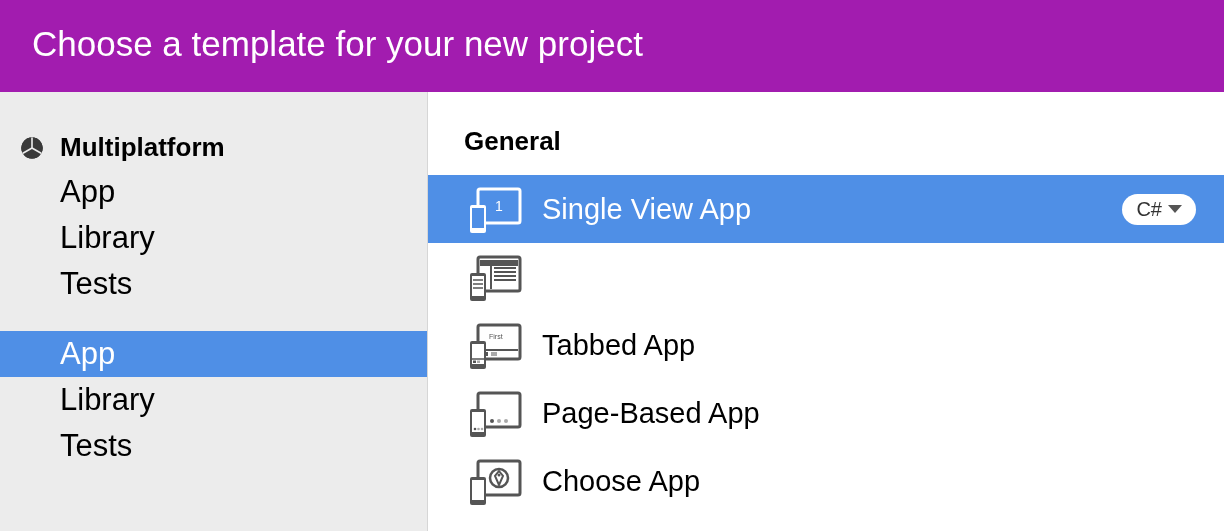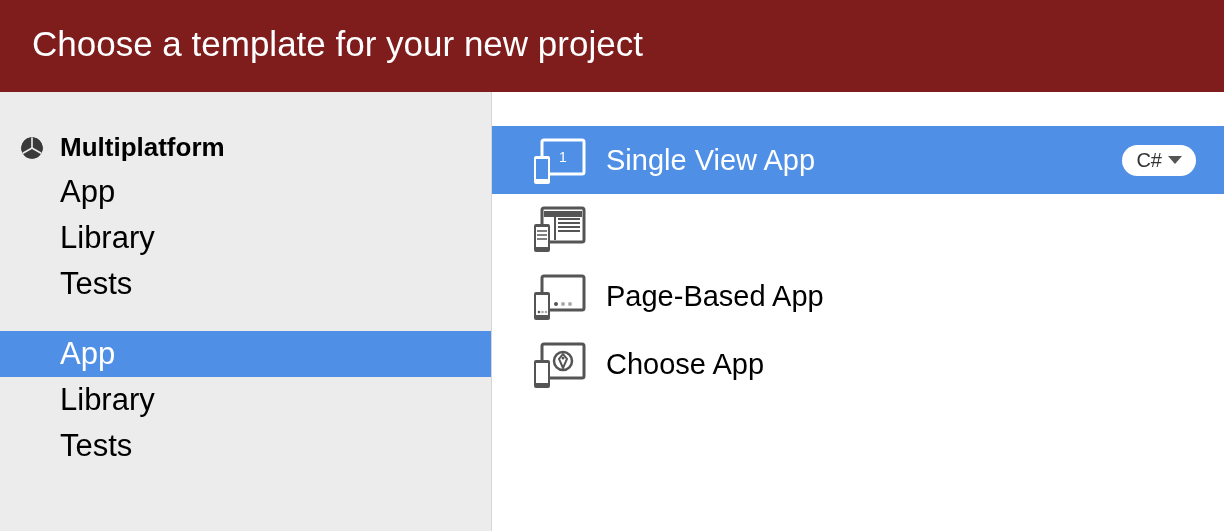--- a/index.html
+++ b/index.html
@@ -4,32 +4,32 @@
   <style>
     * { box-sizing: border-box; margin: 0; padding: 0; }
     body {
       font-family: -apple-system, BlinkMacSystemFont, "Helvetica Neue", Arial, sans-serif;
       background: #fff;
       width: 1224px;
       height: 531px;
       overflow: hidden;
     }
     .header {
-      background: #7f1d1d;
+      background: #a21caf;
       color: #fff;
       padding: 24px 32px 28px;
       font-size: 35px;
       font-weight: 400;
     }
     .body {
       display: flex;
       height: calc(100% - 92px);
     }
     .sidebar {
-      width: 492px;
+      width: 428px;
       background: #ececec;
       border-right: 1px solid #d6d6d6;
       padding-top: 34px;
     }
     .category-header {
       display: flex;
       align-items: center;
       padding: 6px 0 6px 18px;
       font-size: 26px;
       font-weight: 700;
@@ -144,20 +144,21 @@
 
     <div class="sidebar-group">
       <div class="sidebar-item selected"><span>App</span></div>
       <div class="sidebar-item"><span>Library</span></div>
       <div class="sidebar-item"><span>Tests</span></div>
     </div>
 
   </div>
 
   <div class="main">
+    <div class="section-title">General</div>
 
     <div class="template-row selected">
       <span class="tpl-icon">
         <svg width="56" height="48" viewBox="0 0 56 48">
           <rect x="12" y="2" width="42" height="34" rx="2" fill="none" stroke="#fff" stroke-width="3"></rect>
           <text x="33" y="24" font-size="14" fill="#fff" text-anchor="middle" font-family="Arial">1</text>
           <rect x="4" y="18" width="16" height="28" rx="2" fill="#fff"></rect>
           <rect x="6" y="21" width="12" height="20" fill="#4f8fe6"></rect>
           <rect x="6" y="21" width="12" height="20" fill="#fff" opacity="0"></rect>
         </svg>
@@ -181,20 +182,37 @@
           <line x1="25" y1="11" x2="25" y2="34" stroke="#555" stroke-width="2"></line>
           <rect x="4" y="18" width="16" height="28" rx="2" fill="#555"></rect>
           <rect x="6" y="21" width="12" height="20" fill="#fff"></rect>
           <line x1="7" y1="25" x2="17" y2="25" stroke="#555" stroke-width="1.5"></line>
           <line x1="7" y1="29" x2="17" y2="29" stroke="#555" stroke-width="1.5"></line>
           <line x1="7" y1="33" x2="17" y2="33" stroke="#555" stroke-width="1.5"></line>
         </svg>
       </span>
     </div>
 
+    <div class="template-row">
+      <span class="tpl-icon">
+        <svg width="56" height="48" viewBox="0 0 56 48">
+          <rect x="12" y="2" width="42" height="34" rx="2" fill="none" stroke="#555" stroke-width="3"></rect>
+          <text x="23" y="16" font-size="7" fill="#555" font-family="Arial">First</text>
+          <line x1="14" y1="27" x2="52" y2="27" stroke="#555" stroke-width="2"></line>
+          <rect x="16" y="29" width="6" height="4" fill="#555"></rect>
+          <rect x="25" y="29" width="6" height="4" fill="#aaa"></rect>
+          <rect x="4" y="18" width="16" height="28" rx="2" fill="#555"></rect>
+          <rect x="6" y="21" width="12" height="20" fill="#fff"></rect>
+          <line x1="6" y1="36" x2="18" y2="36" stroke="#555" stroke-width="1.5"></line>
+          <rect x="7" y="37.5" width="3" height="2.5" fill="#555"></rect>
+          <rect x="11" y="37.5" width="3" height="2.5" fill="#aaa"></rect>
+        </svg>
+      </span>
+      <span class="tpl-label">Tabbed App</span>
+    </div>
 
     <div class="template-row">
       <span class="tpl-icon">
         <svg width="56" height="48" viewBox="0 0 56 48">
           <rect x="12" y="2" width="42" height="34" rx="2" fill="none" stroke="#555" stroke-width="3"></rect>
           <circle cx="26" cy="30" r="2" fill="#555"></circle>
           <circle cx="33" cy="30" r="2" fill="#aaa"></circle>
           <circle cx="40" cy="30" r="2" fill="#aaa"></circle>
           <rect x="4" y="18" width="16" height="28" rx="2" fill="#555"></rect>
           <rect x="6" y="21" width="12" height="20" fill="#fff"></rect>

